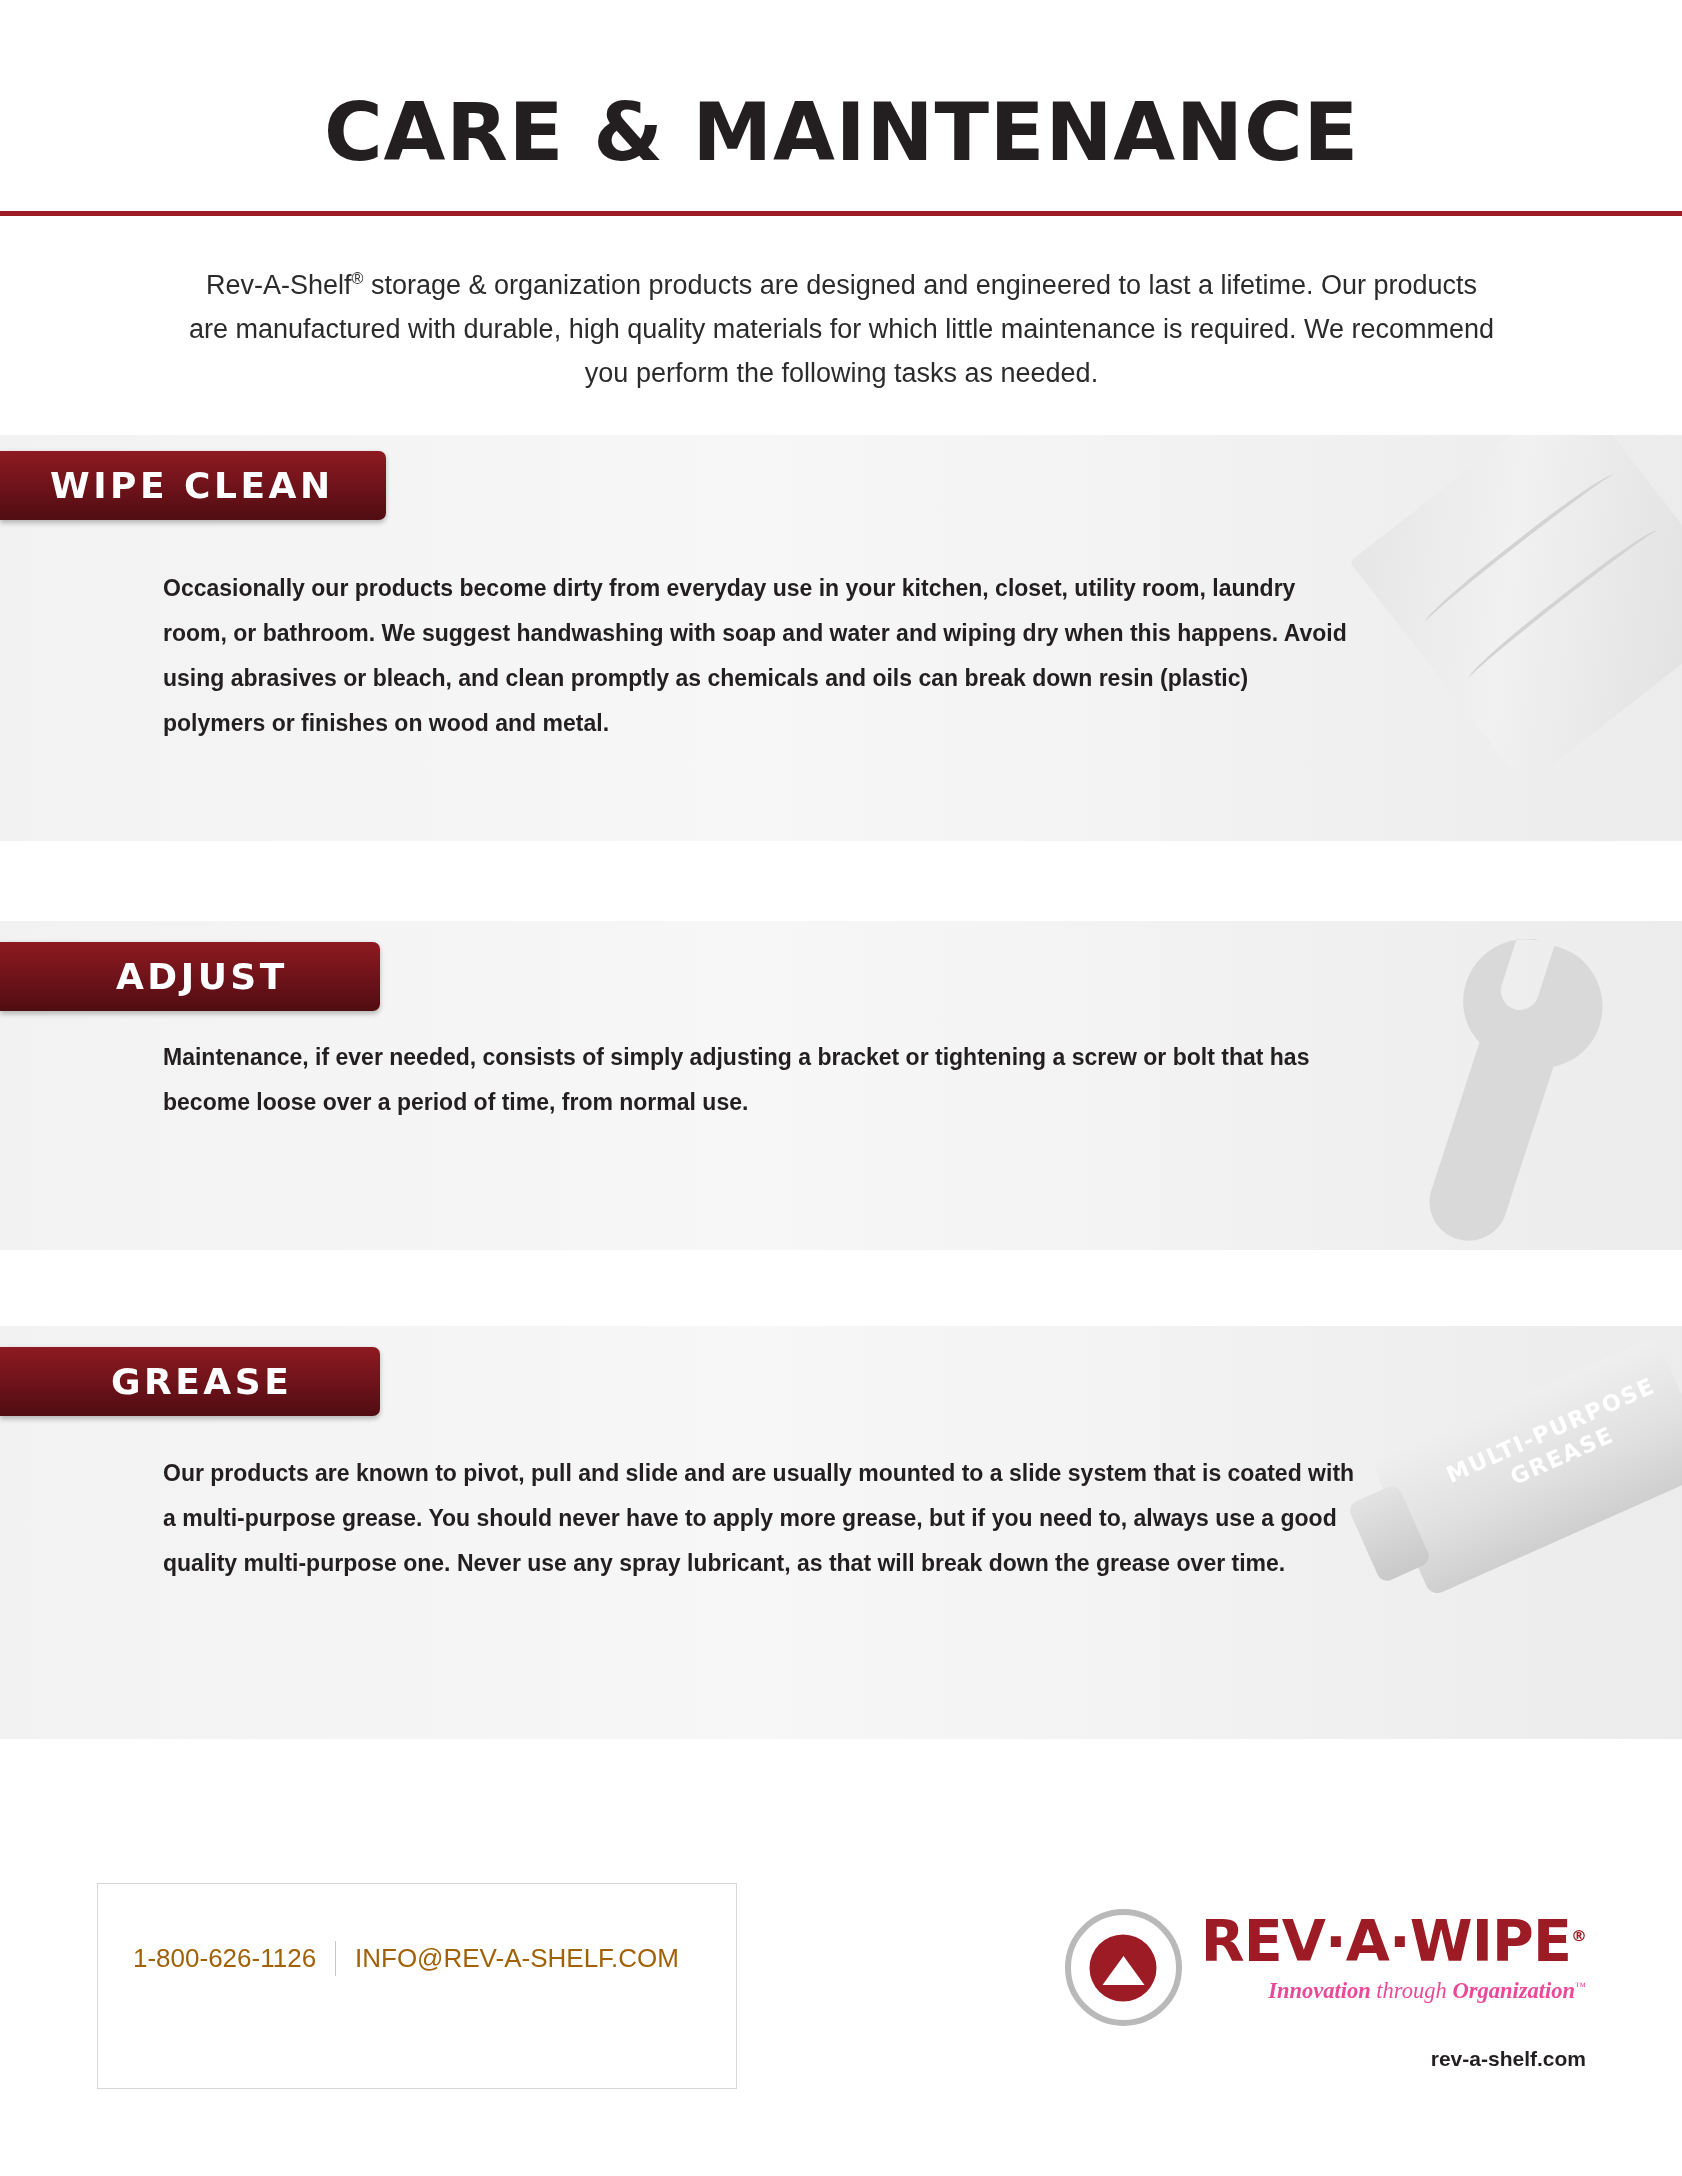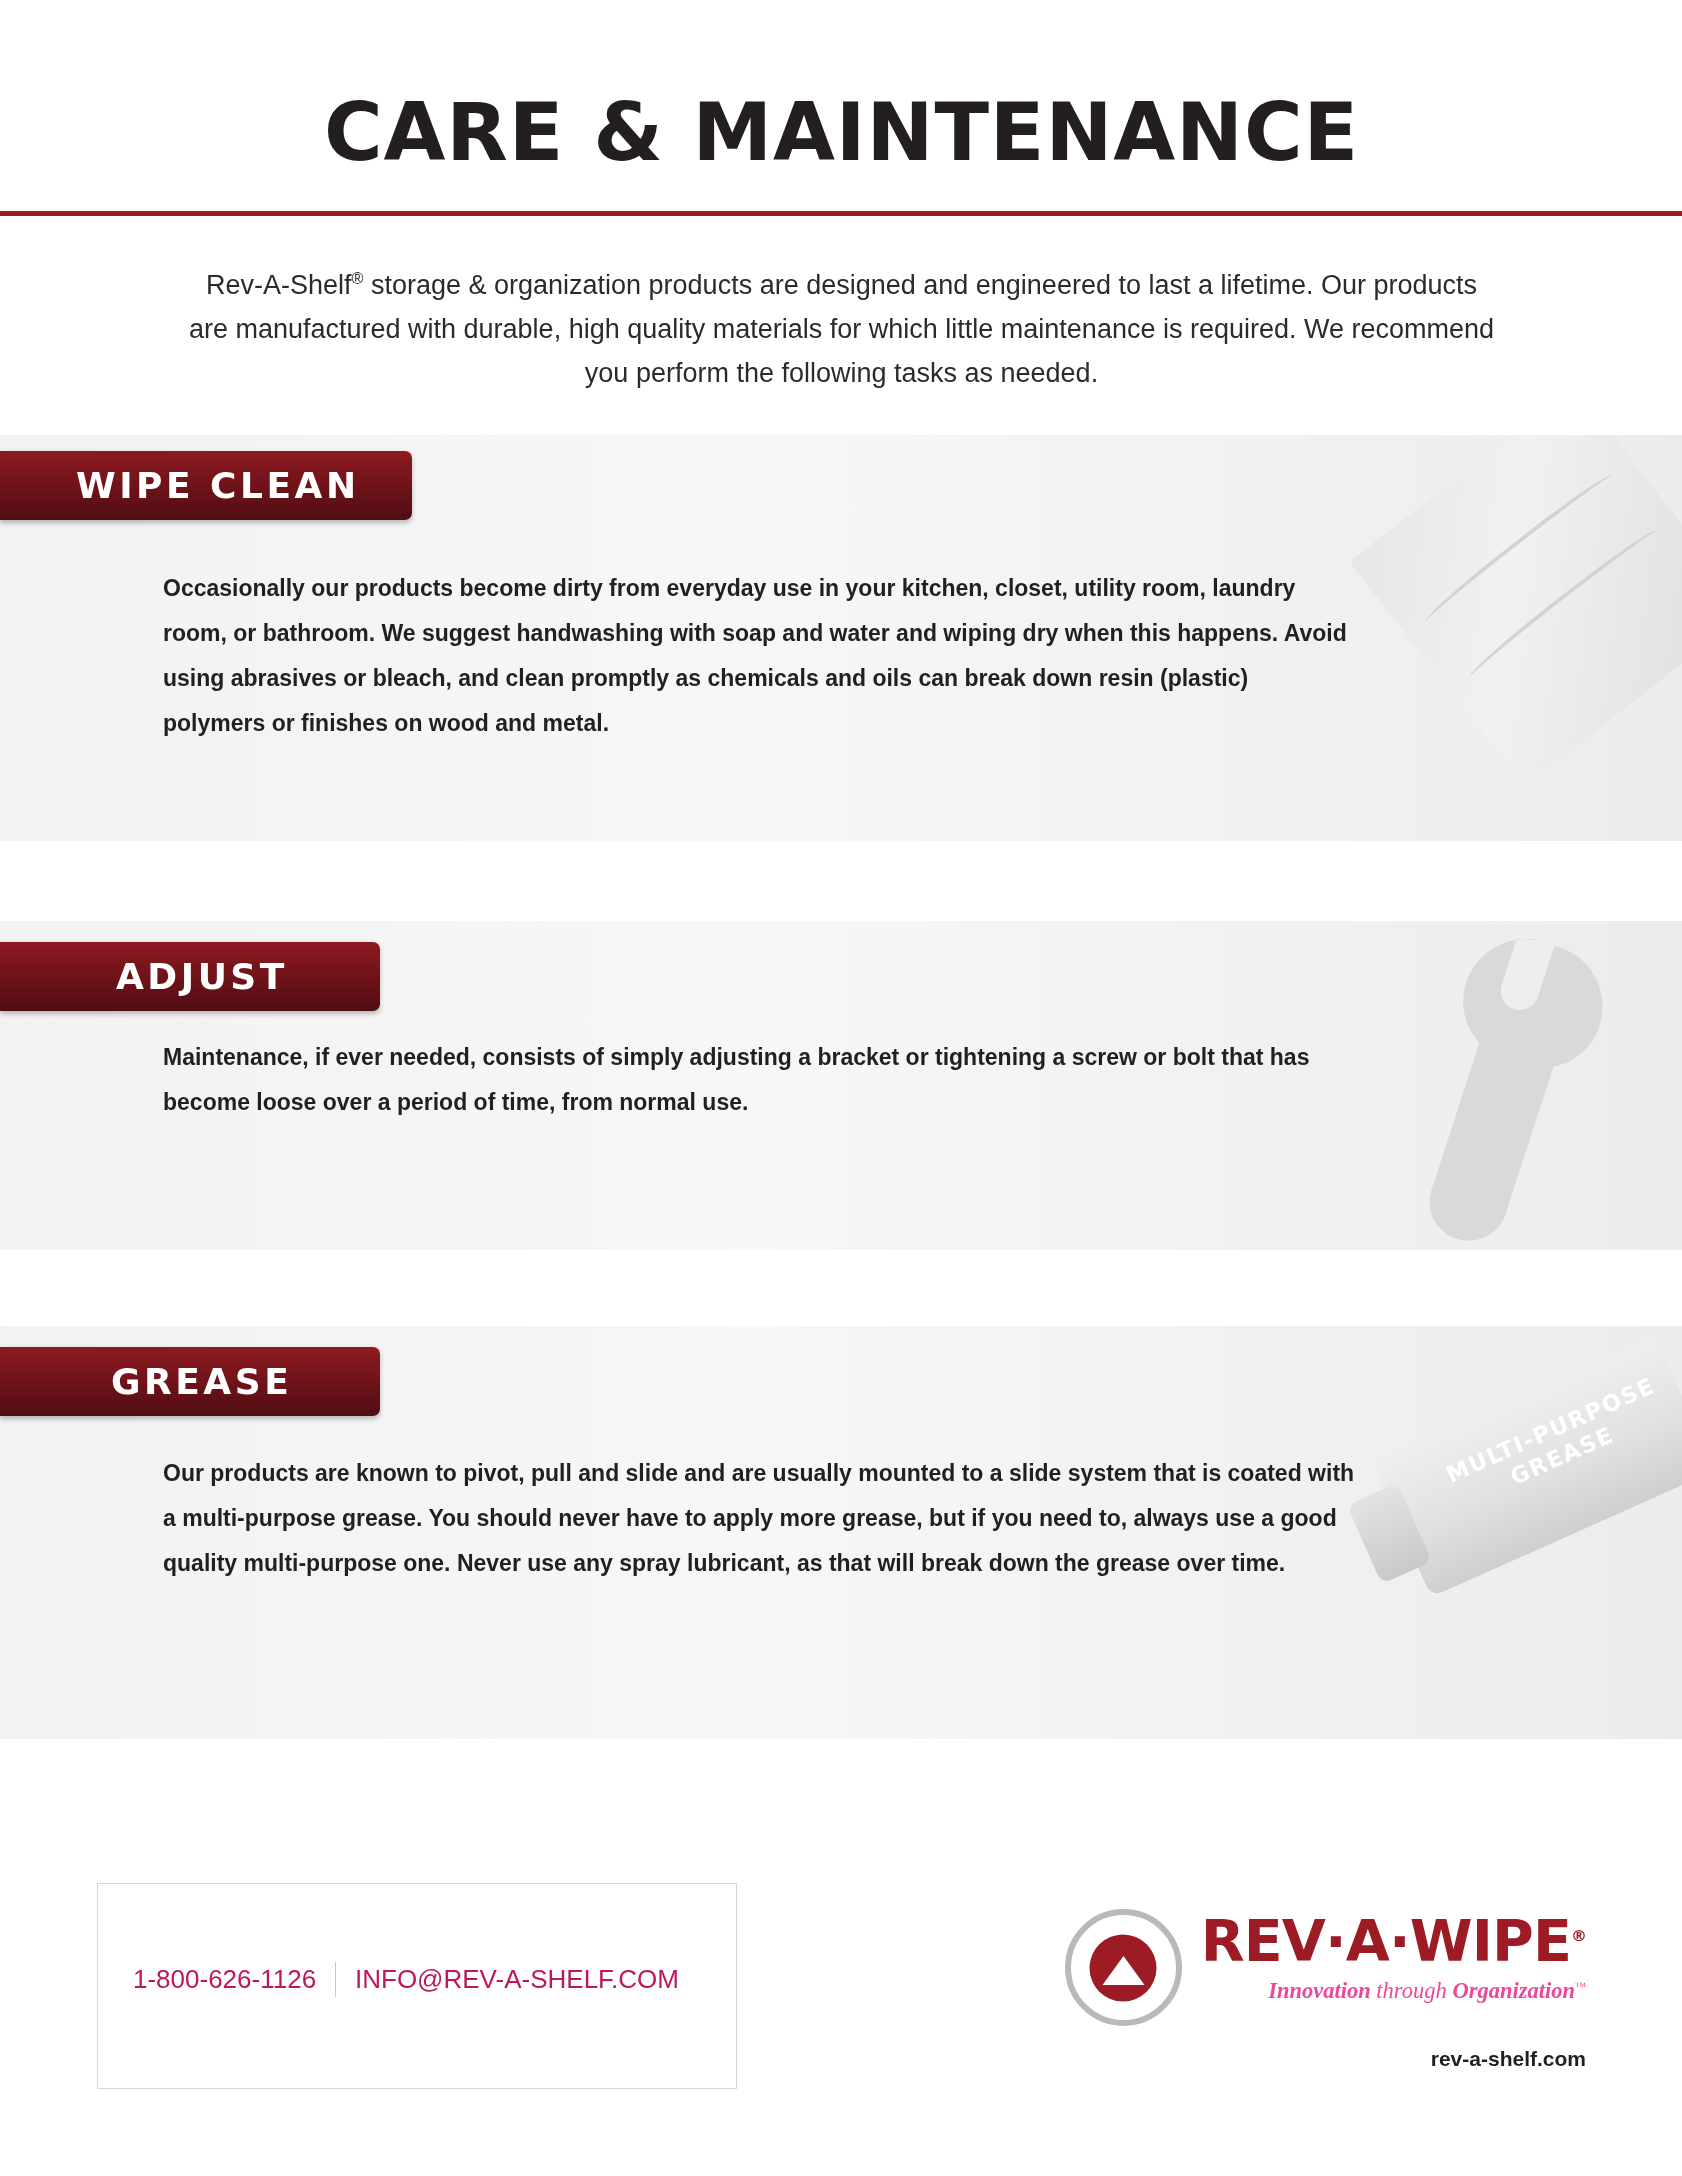--- a/index.html
+++ b/index.html
@@ -77,21 +77,21 @@
     border-radius: 0 7px 7px 0;
     display: flex;
     align-items: center;
     box-shadow: 0 2.6px 5.2px rgba(0,0,0,0.25);
   }
   .tag-label {
     color: #ffffff;
     font-size: 36px;
     font-weight: bold;
     letter-spacing: 3.5px;
-    padding-left: 76px;
+    padding-left: 50px;
     padding-right: 52px;
     font-family: "DejaVu Sans", sans-serif;
     white-space: nowrap;
   }
   .tag.wipe { top: 15.6px; }
   .tag.adjust-tag .tag-label { padding-left: 116px; }
   .tag.grease-tag .tag-label { padding-left: 111px; }
 
   .body-text {
     position: absolute;
@@ -193,25 +193,25 @@
   }
   .contact-lead {
     font-size: 25px;
     font-weight: bold;
     line-height: 1.55;
     color: #231f20;
     font-family: "Liberation Sans", sans-serif;
   }
   .contact-lead sup { font-size: 0.6em; vertical-align: super; }
   .contact-line {
-    margin-top: 42px;
+    margin-top: 21px;
     display: flex;
     align-items: center;
     font-size: 26px;
-    color: #be185d;
+    color: #a16207;
     font-family: "Liberation Sans", sans-serif;
   }
   .contact-sep {
     width: 0.9px;
     height: 35px;
     background: #c8c8c8;
     margin: 0 19px;
   }
 
   

